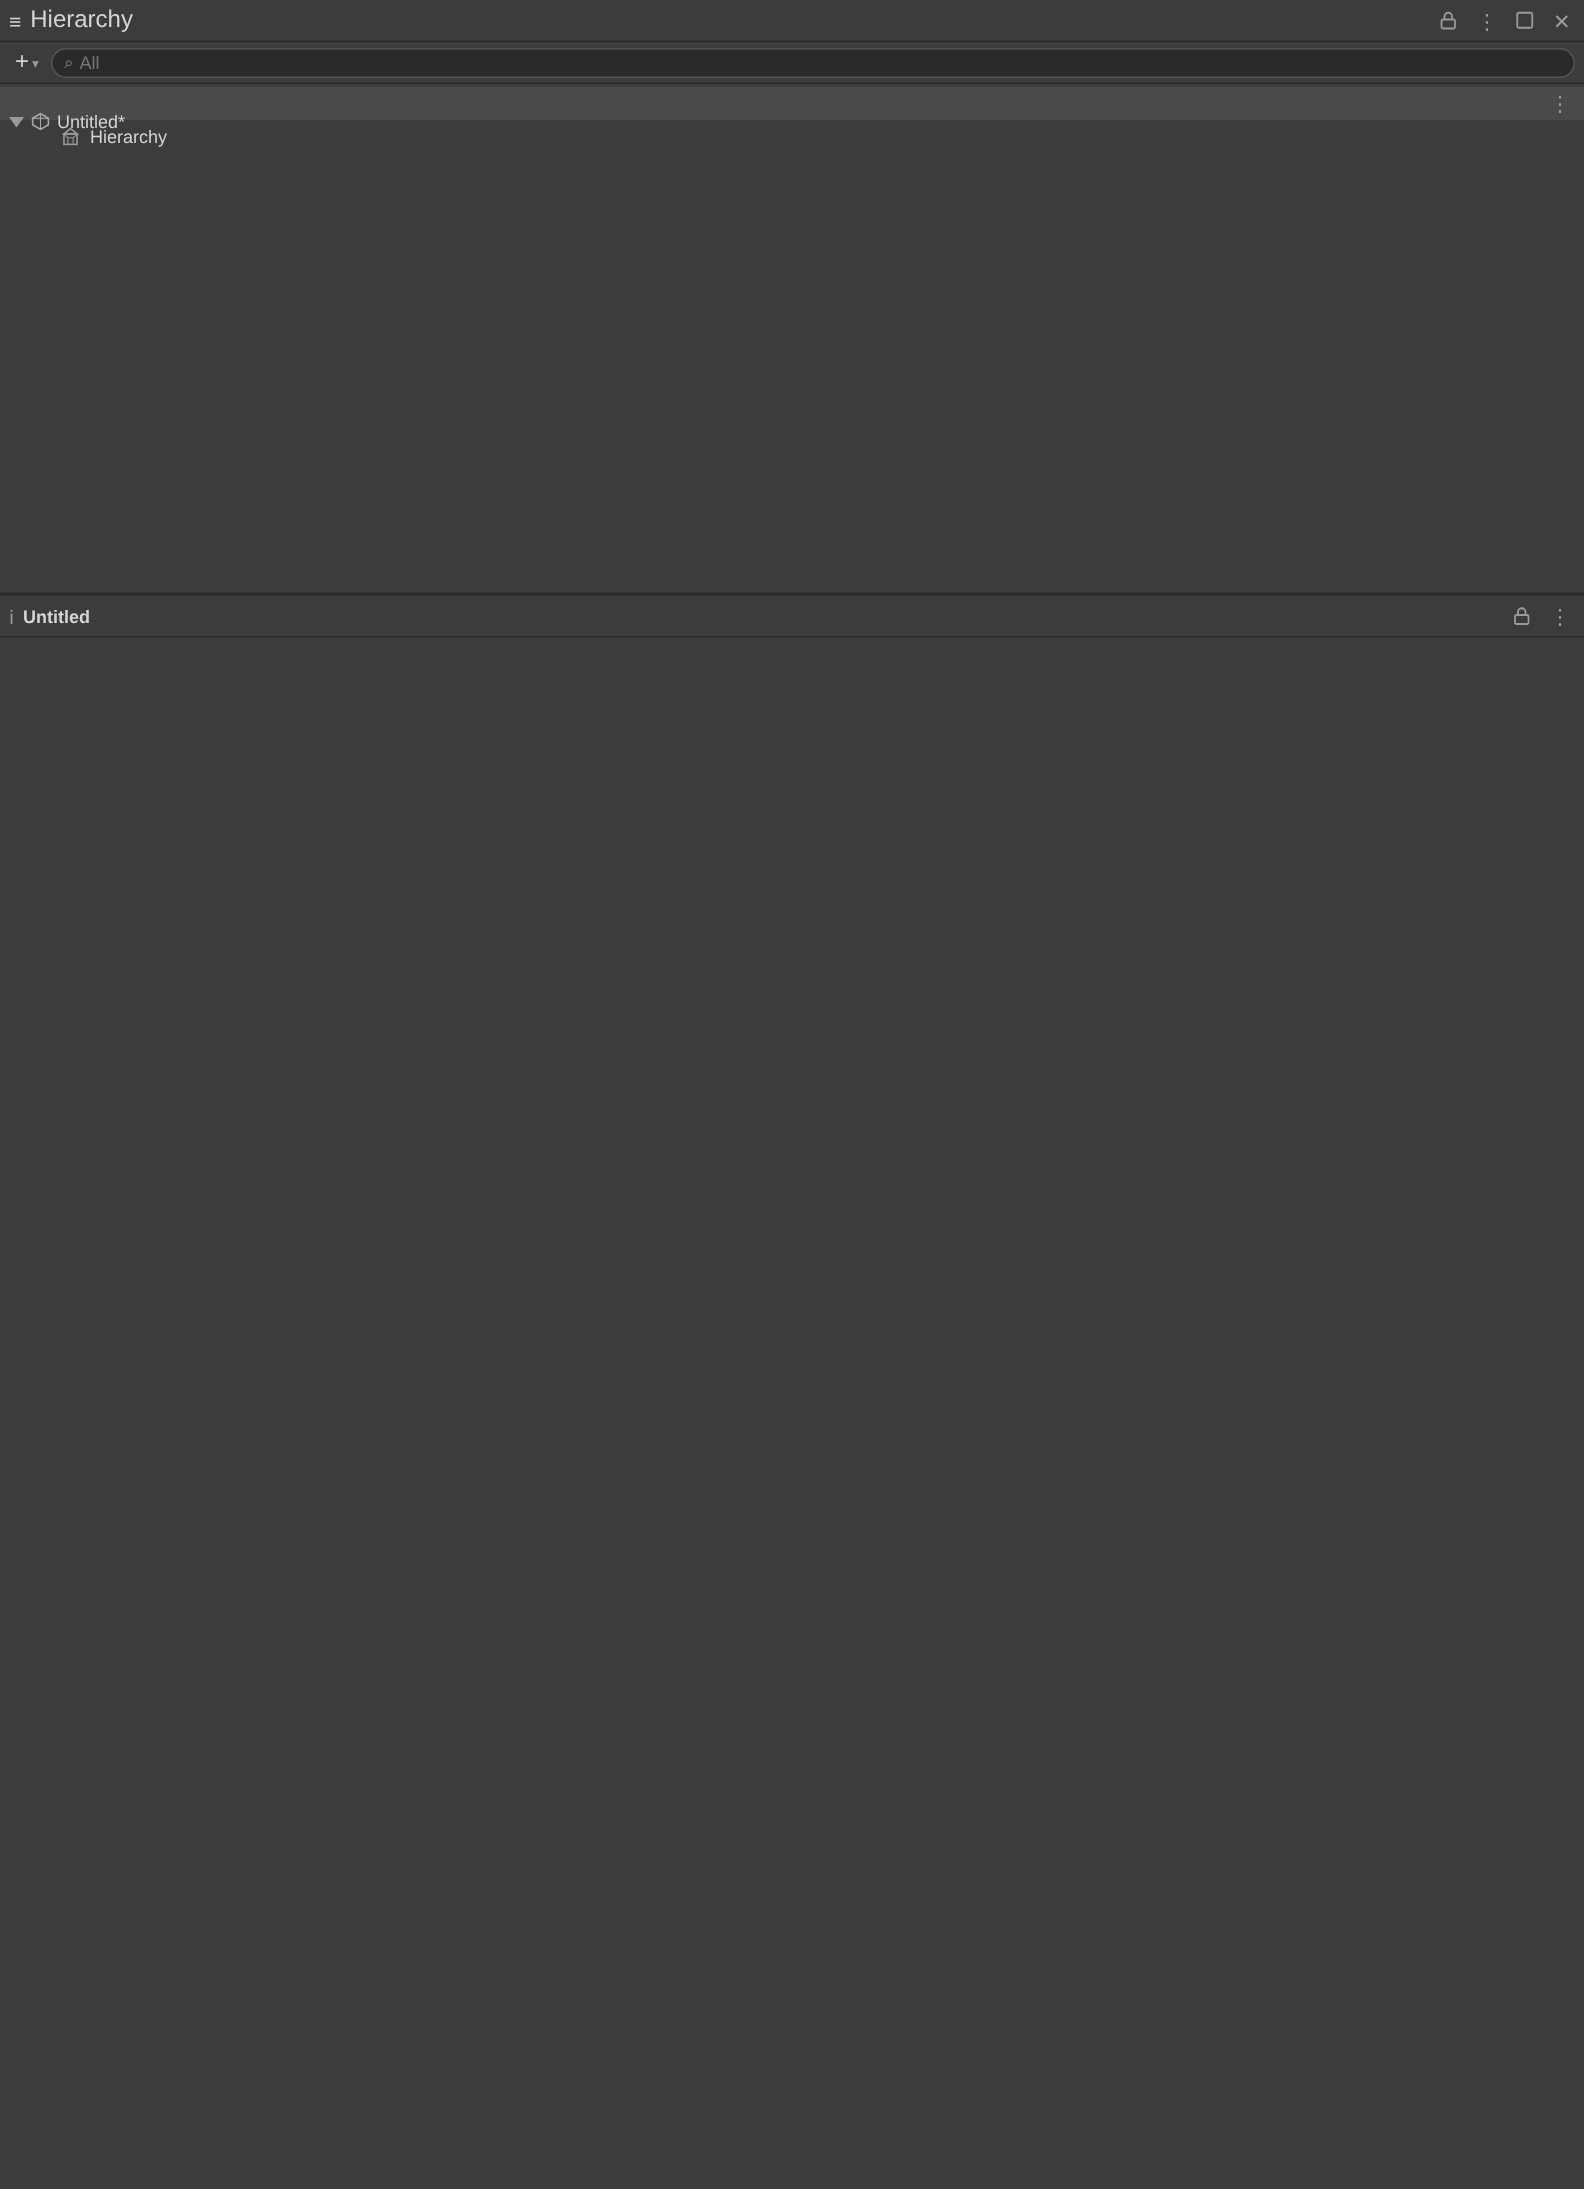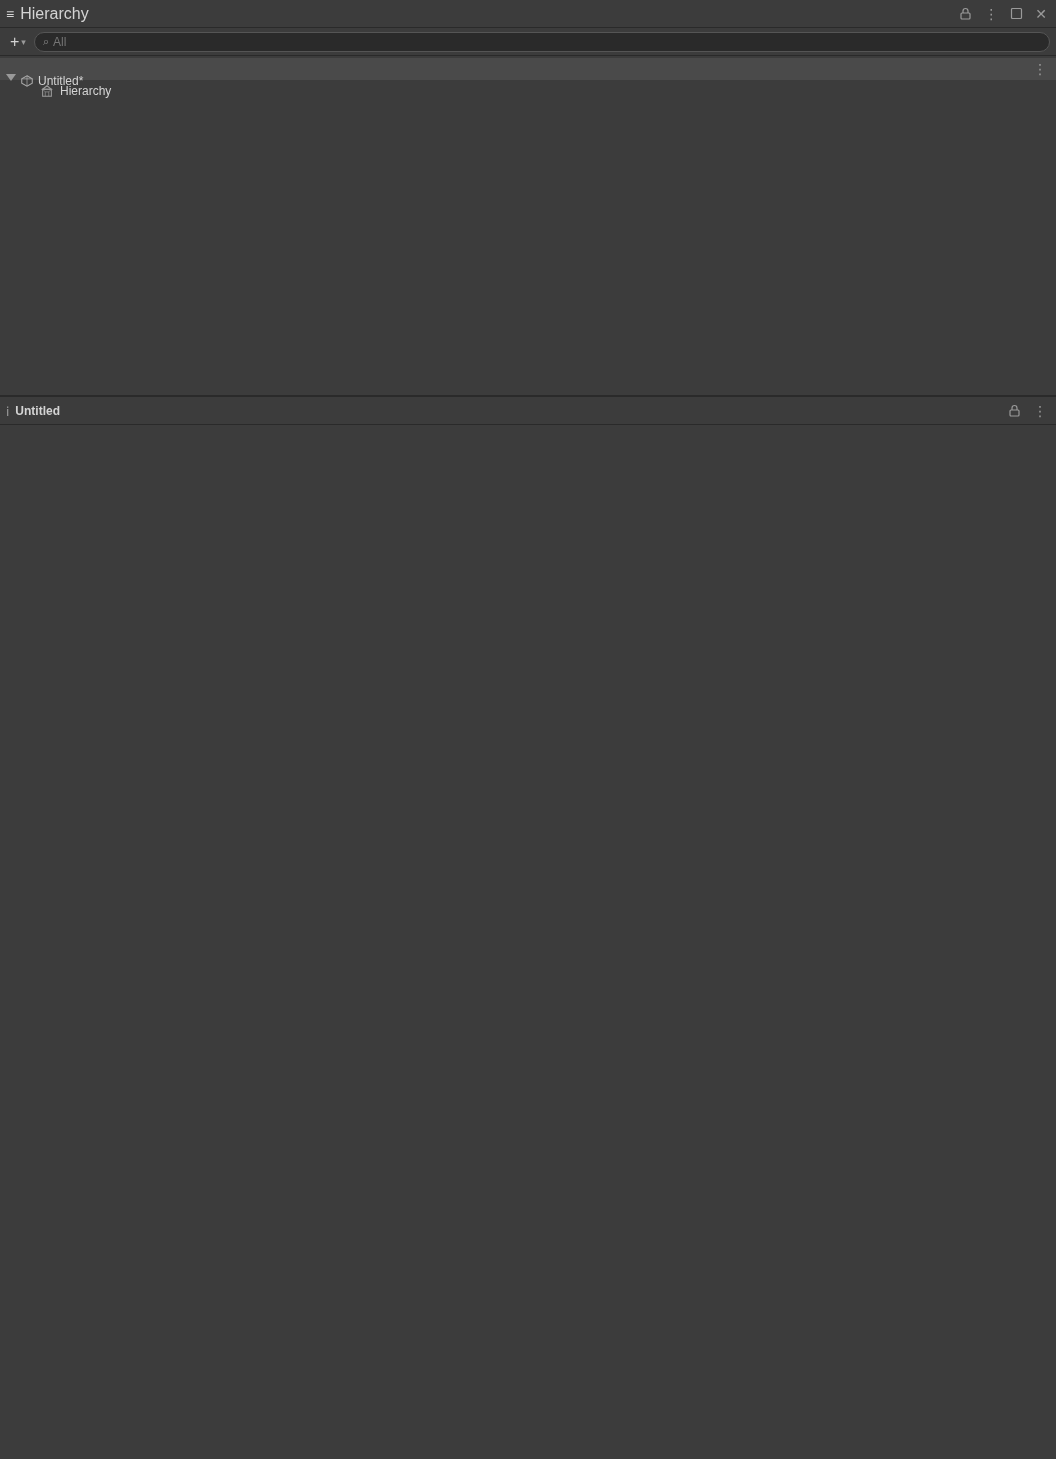--- a/index.html
+++ b/index.html
@@ -136,21 +136,21 @@
       display: flex;
       align-items: center;
       height: 22px;
       padding: 0 6px;
       background: #4a4a4a;
       justify-content: space-between;
     }
 
     .scene-left {
       display: flex;
-      align-items: flex-start;
+      align-items: center;
       gap: 4px;
       margin-top: 24px;
     }
 
     .triangle-down {
       width: 0;
       height: 0;
       border-left: 5px solid transparent;
       border-right: 5px solid transparent;
       border-top: 7px solid #9a9a9a;

